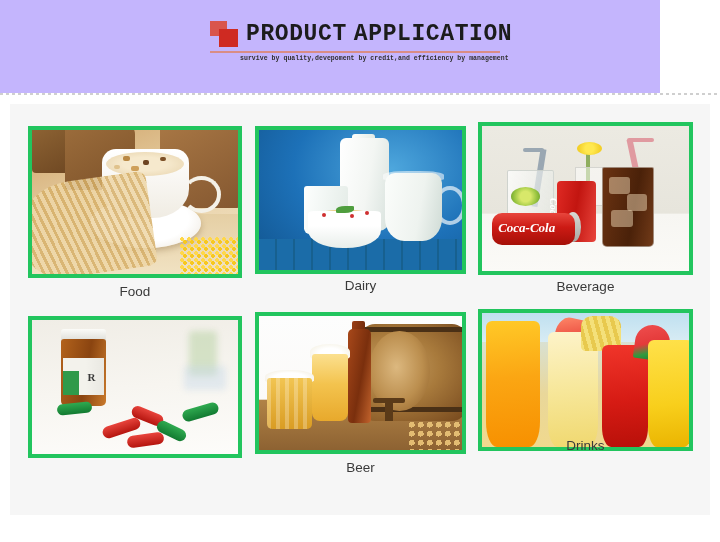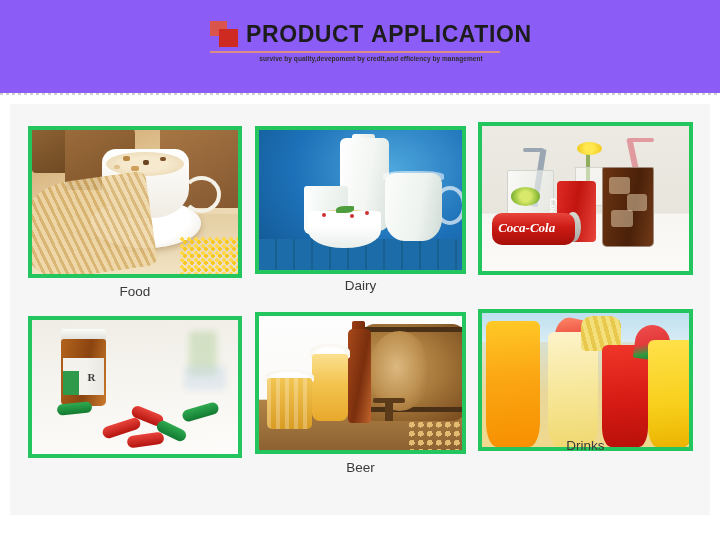--- a/index.html
+++ b/index.html
@@ -12,22 +12,23 @@
   #page {
     position: relative;
     width: 720px; height: 542px;
     background: #ffffff;
   }
 
   
   .header {
     position: absolute;
     left: 0; top: 0;
-    width: 720px; height: 94px;
-    background: #8b5cf6;
+    width: 660px; height: 94px;
+    background: #c4b5fd;
+    font-family: Liberation Mono, monospace;
   }
   .brand {
     position: absolute;
     left: 210px; top: 17px;
     width: 300px;
   }
   .brand-row {
     display: flex;
     align-items: center;
     height: 34px;
@@ -531,20 +532,21 @@
             </div>
             <div class="bev-can-standing">
               <span class="cola-script" style="left:6%; top:28%; font-size:10px; transform:rotate(90deg); transform-origin:left top;">Coca-Cola</span>
             </div>
             <div class="bev-can-lid"></div>
             <div class="bev-can-lying">
               <span class="cola-script" style="left:7%; top:22%; font-size:13px;">Coca-Cola</span>
             </div>
           </div>
         </div>
+        <div class="caption" style="left:0; top:157px; width:215px;">Beverage</div>
       </div>
 
       <div class="cell" style="left:18px; top:212px; width:214px; height:180px;">
         <div class="thumb" style="width:214px; height:142px;">
           <div class="photo p-pharm">
             <div class="ph-blur-a"></div>
             <div class="ph-blur-b"></div>
             <div class="ph-cap"></div>
             <div class="ph-bottle"></div>
             <div class="ph-label"></div>

